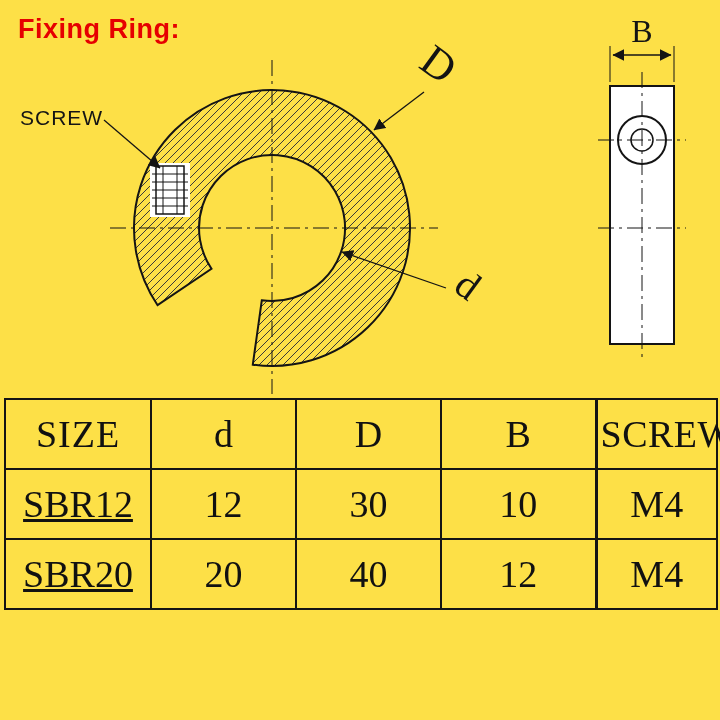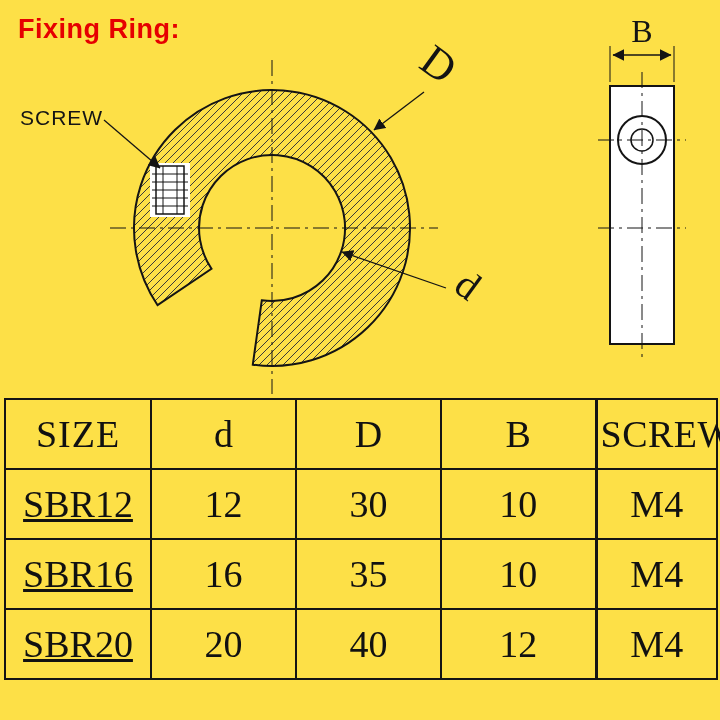--- a/index.html
+++ b/index.html
@@ -153,27 +153,20 @@
         <th class="h-screw thick-left">SCREW</th>
       </tr>
       <tr>
         <td class="c-size">SBR12</td>
         <td>12</td>
         <td>30</td>
         <td>10</td>
         <td class="thick-left">M4</td>
       </tr>
       <tr>
-        <td class="c-size">SBR16</td>
-        <td>16</td>
-        <td>35</td>
-        <td>10</td>
-        <td class="thick-left">M4</td>
-      </tr>
-      <tr>
         <td class="c-size">SBR20</td>
         <td>20</td>
         <td>40</td>
         <td>12</td>
         <td class="thick-left">M4</td>
       </tr>
     </tbody>
   </table>
 
 </div>

